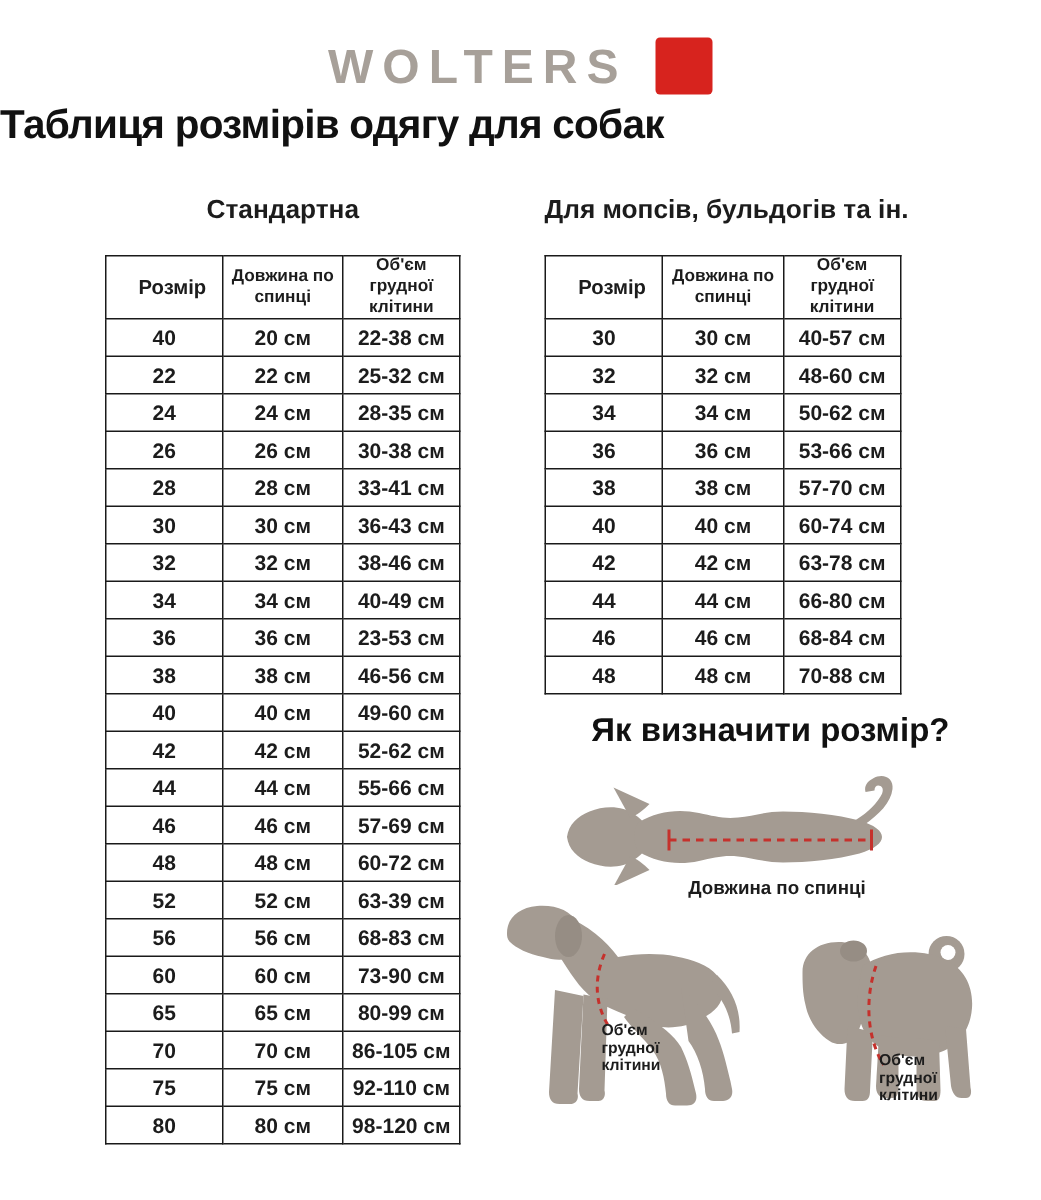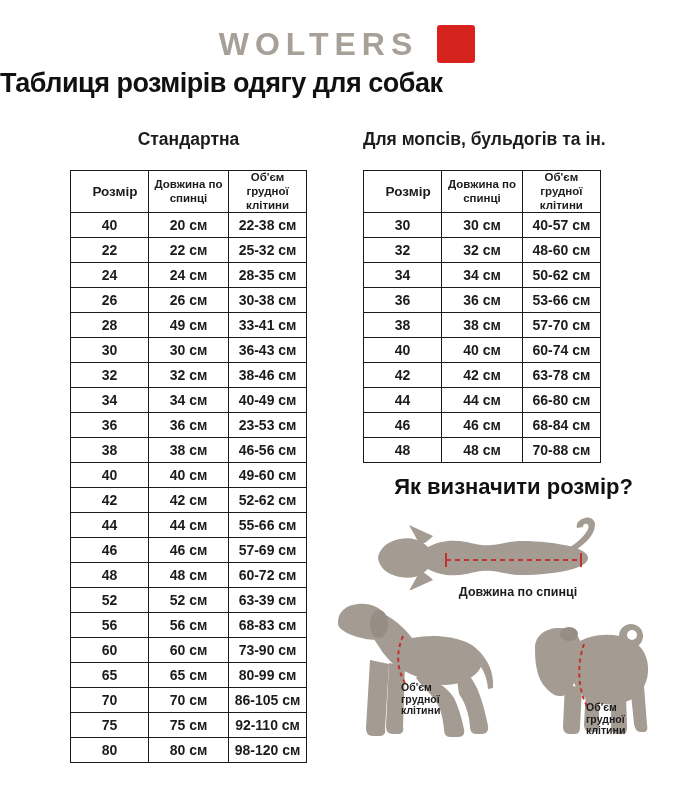--- a/index.html
+++ b/index.html
@@ -89,21 +89,21 @@
             <td>24 см</td>
             <td>28-35 см</td>
           </tr>
           <tr>
             <td>26</td>
             <td>26 см</td>
             <td>30-38 см</td>
           </tr>
           <tr>
             <td>28</td>
-            <td>49 см</td>
+            <td>28 см</td>
             <td>33-41 см</td>
           </tr>
           <tr>
             <td>30</td>
             <td>30 см</td>
             <td>36-43 см</td>
           </tr>
           <tr>
             <td>32</td>
             <td>32 см</td>

